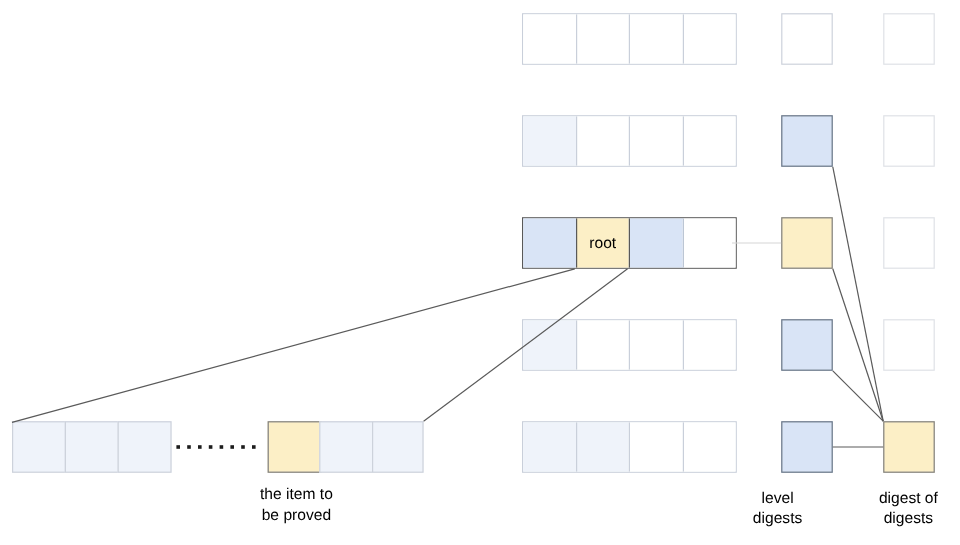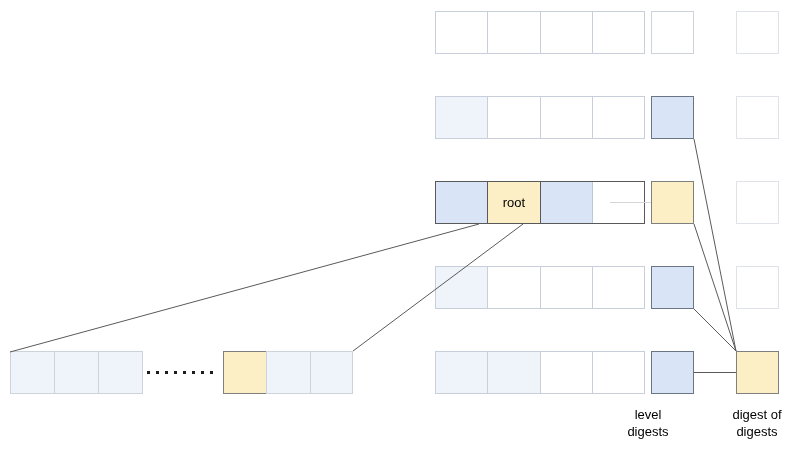--- a/index.html
+++ b/index.html
@@ -2,21 +2,21 @@
 <html><head>
 <meta charset="utf-8">
 <style>
   html,body{margin:0;padding:0;background:#ffffff;}
   .canvas{position:relative;width:800px;height:454px;background:#ffffff;
           font-family:"Liberation Sans",sans-serif;color:#000;overflow:hidden;}
 
   
   .group{position:absolute;height:43px;display:flex;box-sizing:border-box;
          border:1px solid #c9cfda;background:#fff;}
-  .g-main{left:435px;width:210px;}
+  .g-main{left:435px;width:179px;}
   .r0{top:11px}.r1{top:96px}.r2{top:181px}.r3{top:266px}.r4{top:351px}
   .cell{flex:1;box-sizing:border-box;border-left:1px solid #c9cfda;}
   .cell:first-child{border-left:none;}
   .group.dark{border-color:#595959;}
   .group.dark .cell:nth-child(2){border-left-color:#595959;}
   .group.dark .cell:nth-child(3){border-left-color:#595959;}
   .group.dark .cell:nth-child(4){border-left-color:#bcc6d4;}
   .root-cell{display:flex;align-items:center;justify-content:center;font-size:13px;}
 
   
@@ -110,20 +110,24 @@
       <div class="dot"></div>
       <div class="dot"></div>
       <div class="dot"></div>
       <div class="dot"></div>
     </div>
 
   <div class="sq r4 br0 w44 b-gray" style="background-color: rgb(252, 239, 198);"></div>
   <div class="sq r4 br1 w44 b-light" style="background-color: rgb(239, 243, 250);"></div>
   <div class="sq r4 br2 b-light" style="background-color: rgb(239, 243, 250);"></div>
 
+  <div class="label lb-item">
+    <div>the item to</div>
+    <div>be proved</div>
+  </div>
   <div class="label lb-level">
     <div>level</div>
     <div>digests</div>
   </div>
   <div class="label lb-dod">
     <div>digest of</div>
     <div>digests</div>
   </div>
 
   <svg class="lines" width="800" height="454" viewBox="0 0 800 454">

